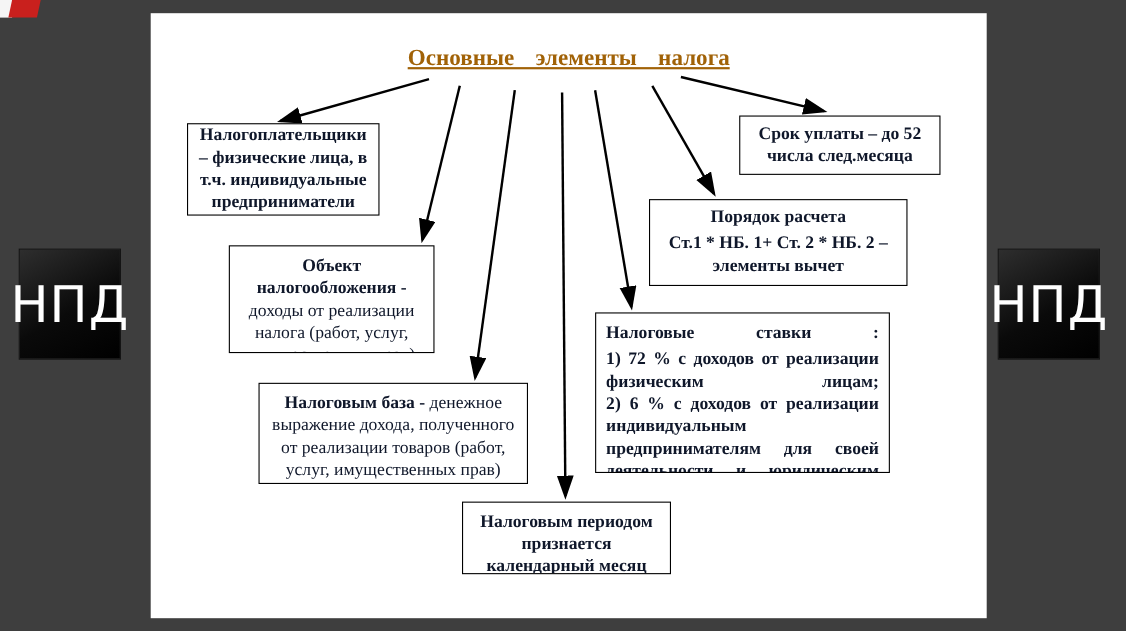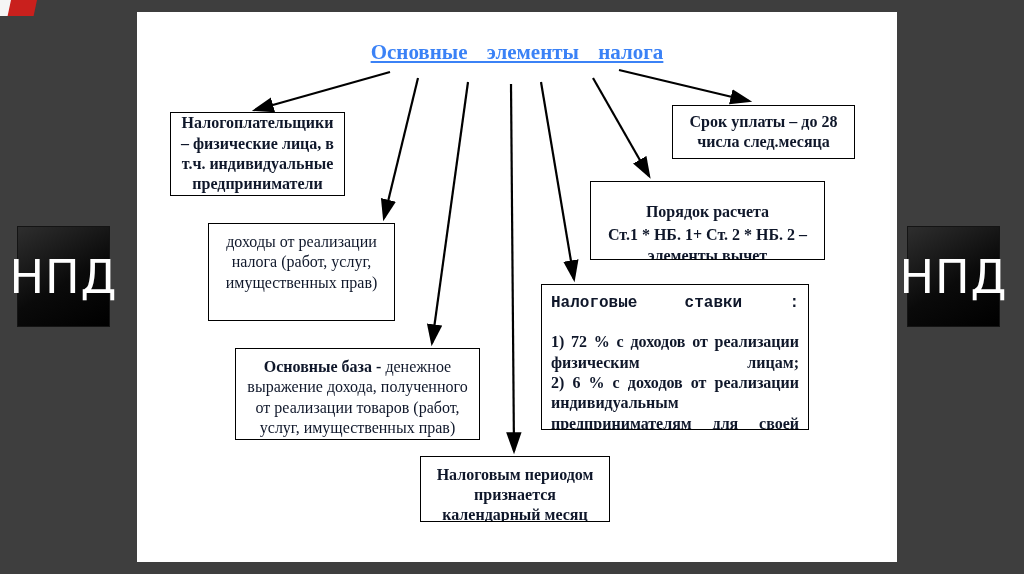--- a/index.html
+++ b/index.html
@@ -36,21 +36,21 @@
     color:#000;
   }
   .slide-title {
     position:absolute;
     top:28px; left:0; width:100%;
     text-align:center;
     font-size:21px;
     font-weight:bold;
     text-decoration:underline;
     word-spacing:14px;
-    color:#3b82f6;
+    color:#a16207;
   }
   .arrows { position:absolute; left:0; top:0; width:760px; height:550px; }
 
   .box {
     position:absolute;
     border:1px solid #000;
     background:#fff;
     color:#0f172a;
     font-size:16px;
     line-height:1.27;
@@ -62,22 +62,22 @@
   .justify { text-align:justify; }
   .justify-all { text-align:justify; text-align-last:justify; }
 
   .box-taxpayers { left:33px; top:100px; width:175px; height:84px; display:flex; align-items:center; }
   .box-taxpayers > div { width:100%; }
   .box-object { left:71px; top:211px; width:187px; height:98px; padding-top:8px; }
   .box-base { left:98px; top:336px; width:245px; height:92px; padding-top:8px; }
   .box-period { left:283px; top:444px; width:190px; height:66px; display:flex; align-items:center; }
   .box-period > div { width:100%;margin-top:12px; }
   .box-rates { left:404px; top:272px; width:268px; height:146px; padding:8px 9px; }
-  .box-rates .hdr { margin-bottom:19px;font-family:Liberation Mono, monospace; }
-  .box-calc { left:453px; top:169px; width:235px; height:79px; padding-top:20px; }
+  .box-rates .hdr { margin-bottom:4px; }
+  .box-calc { left:453px; top:169px; width:235px; height:79px; padding-top:6px; }
   .box-calc .formula { margin-top:3px; }
   .box-deadline { left:535px; top:93px; width:183px; height:54px; display:flex; align-items:center; }
   .box-deadline > div { width:100%; }
 </style>
 </head>
 <body>
 
 <div class="corner">
   <div class="white-chip"></div>
   <div class="red-chip"></div>
@@ -107,40 +107,41 @@
     <line x1="404" y1="70" x2="437" y2="267" stroke="#000" stroke-width="2.2" marker-end="url(#ah)"></line>
     <line x1="456" y1="66" x2="512" y2="164" stroke="#000" stroke-width="2.2" marker-end="url(#ah)"></line>
     <line x1="482" y1="58" x2="612" y2="89" stroke="#000" stroke-width="2.2" marker-end="url(#ah)"></line>
   </svg>
 
   <div class="box box-taxpayers">
     <div class="center bold">Налогоплательщики – физические лица, в т.ч. индивидуальные предприниматели</div>
   </div>
 
   <div class="box box-object center">
+    <div class="bold">Объект налогообложения -</div>
     <div>доходы от реализации налога (работ, услуг, имущественных прав)</div>
   </div>
 
   <div class="box box-base center">
-    <span class="bold">Основные база - </span><span>денежное выражение дохода, полученного от реализации товаров (работ, услуг, имущественных прав)</span>
+    <span class="bold">Налоговым база - </span><span>денежное выражение дохода, полученного от реализации товаров (работ, услуг, имущественных прав)</span>
   </div>
 
   <div class="box box-period">
     <div class="center bold">Налоговым периодом признается календарный месяц</div>
   </div>
 
   <div class="box box-rates bold">
     <div class="hdr justify-all">Налоговые ставки :</div>
     <div class="justify-all">1) 72 % с доходов от реализации физическим лицам;</div>
     <div class="justify">2) 6 % с доходов от реализации индивидуальным предпринимателям для своей деятельности и юридическим лицам.</div>
   </div>
 
   <div class="box box-calc center bold">
     <div>Порядок расчета</div>
     <div class="formula">Ст.1 * НБ. 1+ Ст. 2 * НБ. 2 –</div>
     <div>элементы вычет</div>
   </div>
 
   <div class="box box-deadline">
-    <div class="center bold">Срок уплаты – до 28 числа след.месяца</div>
+    <div class="center bold">Срок уплаты – до 52 числа след.месяца</div>
   </div>
 
 </div>
 
 </body></html>

